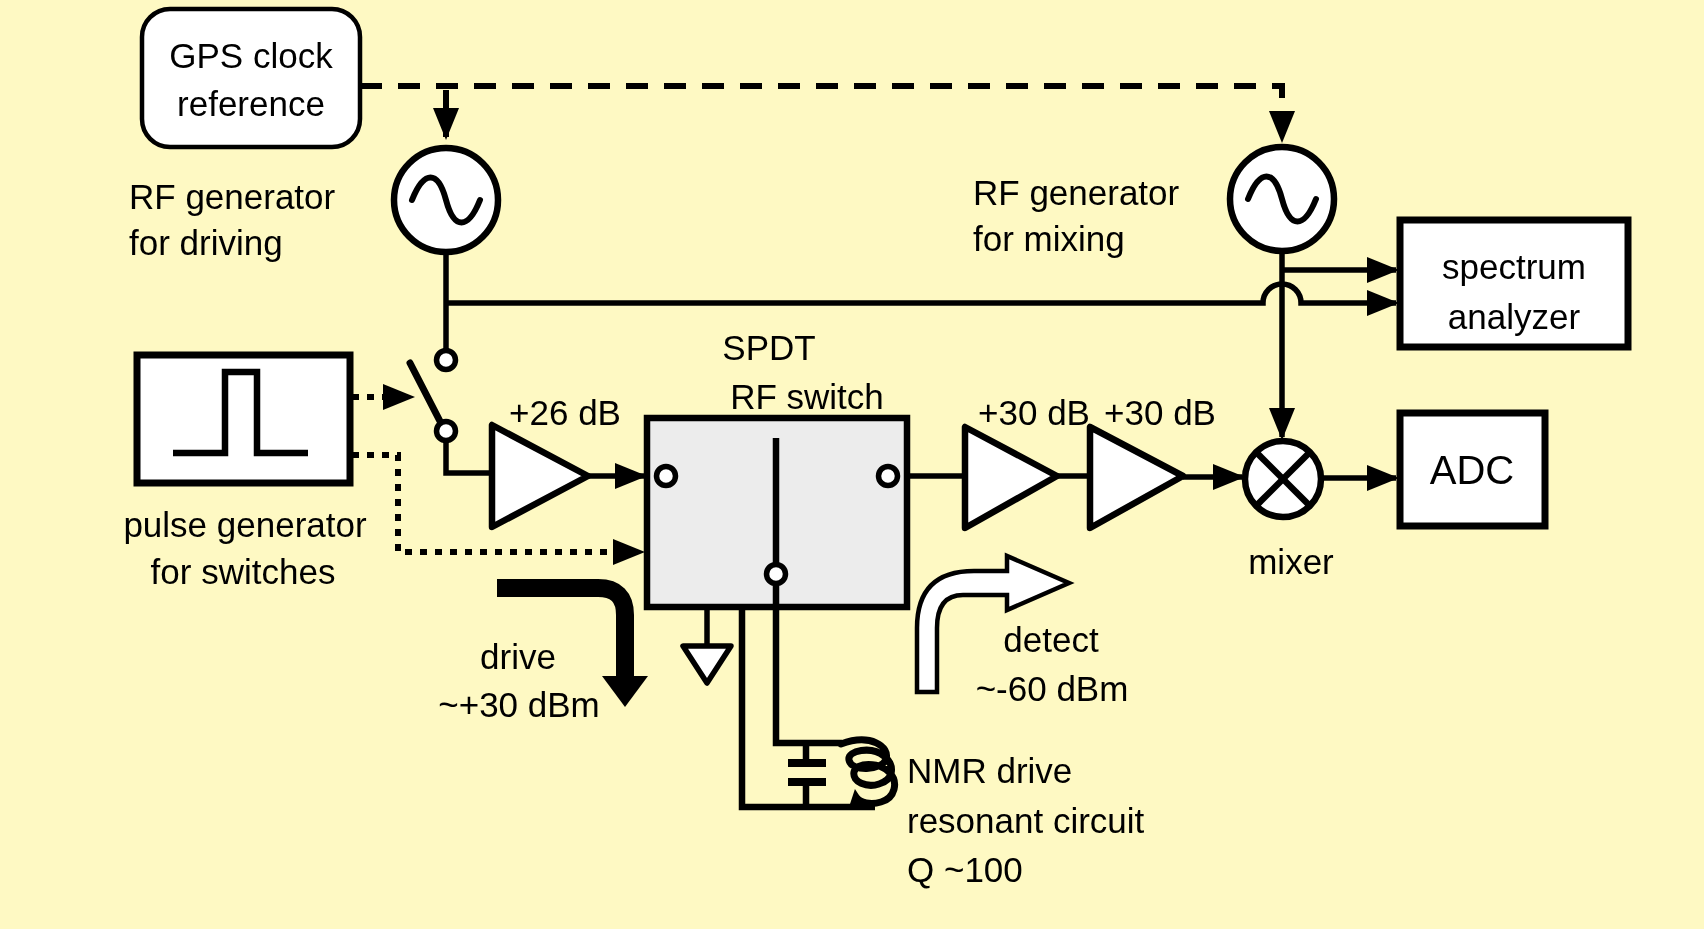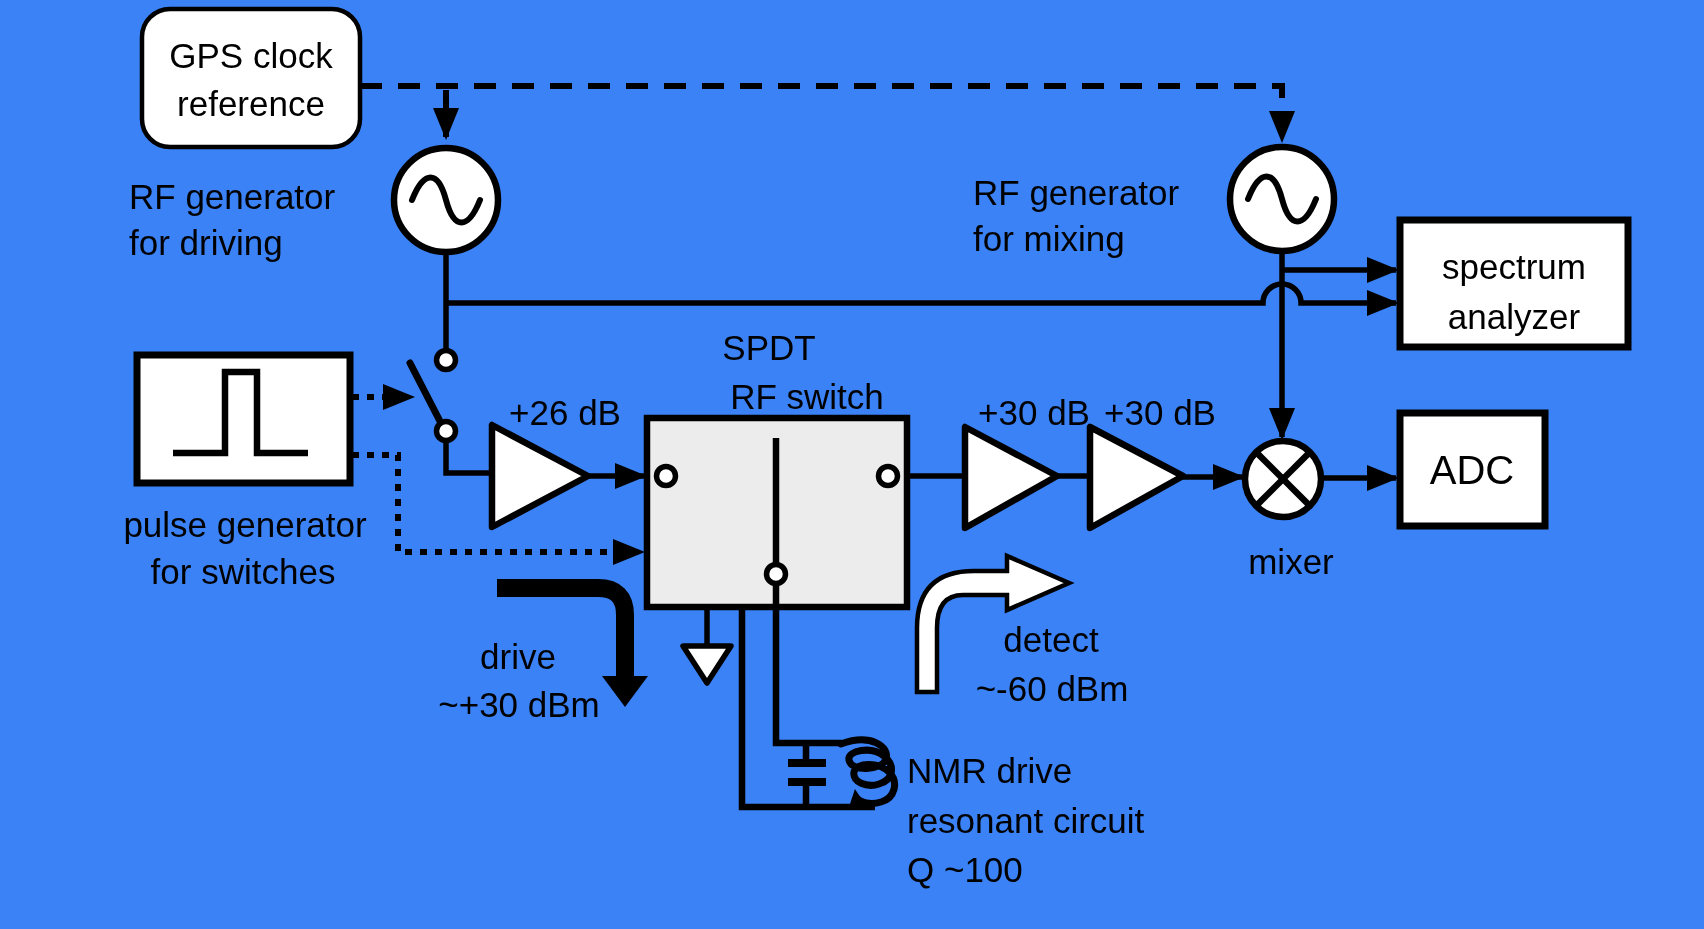--- a/index.html
+++ b/index.html
@@ -1,16 +1,16 @@
 <!DOCTYPE html>
 <html><head>
 <meta charset="utf-8">
 <style>
   html,body{margin:0;padding:0;background:#ffffff;}
-  .stage{position:relative;width:1704px;height:929px;background:#3b82f6;overflow:hidden;}
+  .stage{position:relative;width:1704px;height:929px;background:#fef9c3;overflow:hidden;}
   svg{display:block;}
   text{font-family:"Liberation Sans","DejaVu Sans",sans-serif;fill:#000;}
   .lbl{font-size:35px;}
   .lbl-big{font-size:40px;}
 </style>
 </head>
 <body>
 
 <div class="stage">
 <svg width="1704" height="929" viewBox="0 0 1704 929">

